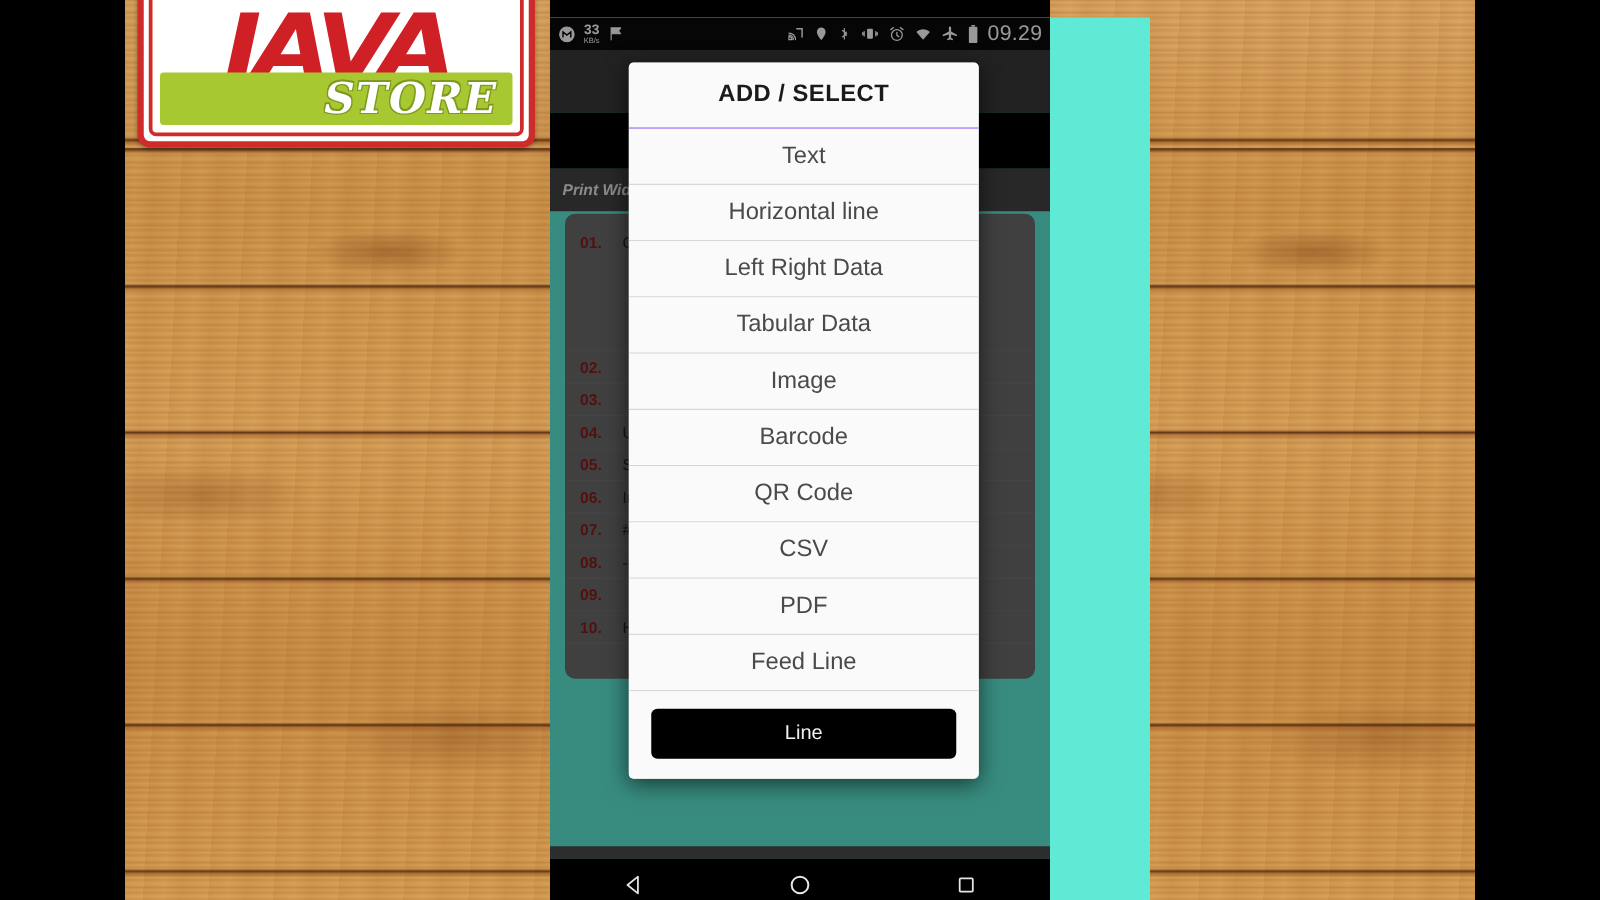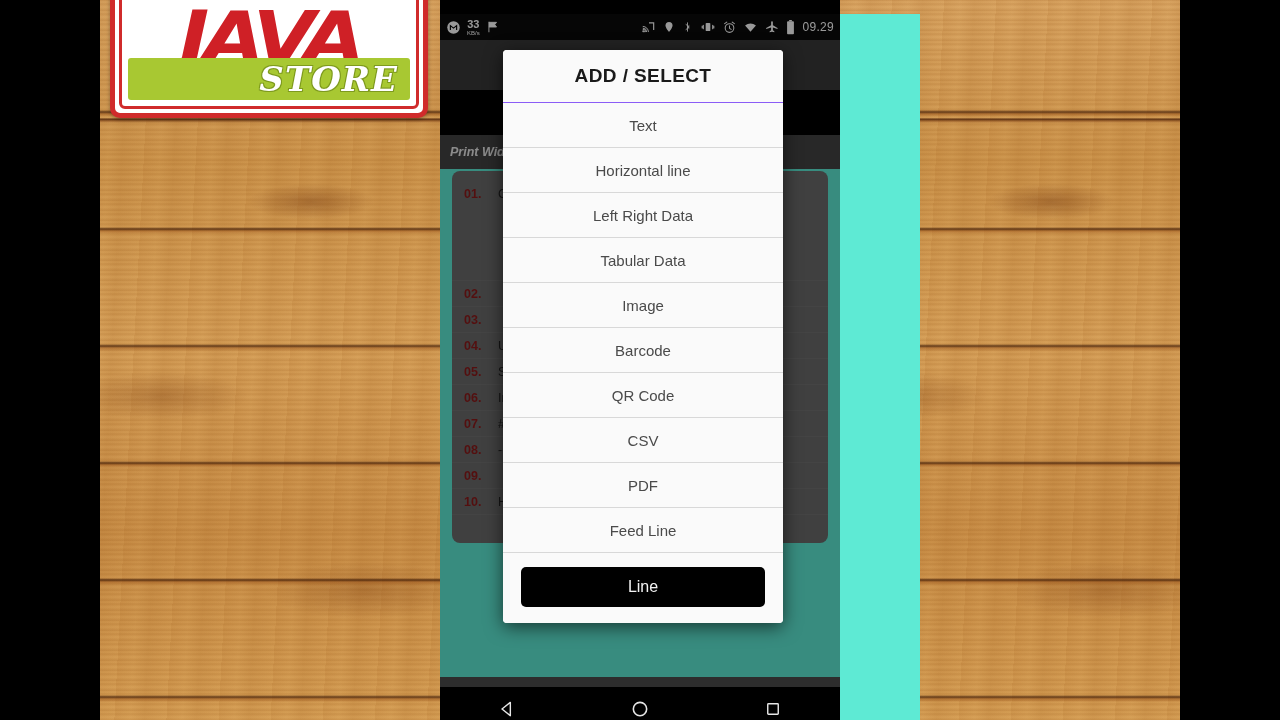--- a/index.html
+++ b/index.html
@@ -130,21 +130,21 @@
     padding: 0 6px;
     box-sizing: border-box;
     color: #fff;
   }
   #statusbar .left { display: flex; align-items: center; gap: 6px; }
   #statusbar .right { margin-left: auto; display: flex; align-items: center; gap: 7px; }
   .sb-ico { display: inline-block; line-height: 0; }
   .netspeed { display: flex; flex-direction: column; align-items: center; line-height: 1; }
   .netspeed .n { font-size: 11px; font-weight: 700; }
   .netspeed .u { font-size: 6px; }
-  .clock { font-size: 12px; font-weight: 400; letter-spacing: .3px; }
+  .clock { font-size: 17px; font-weight: 400; letter-spacing: .3px; }
 
   
   #apptoolbar {
     position: absolute; left: 0; top: 26px;
     width: 400px; height: 50px;
     background: #3a3a3a;
   }
   
   #blackstrip {
     position: absolute; left: 0; top: 76px;
@@ -220,21 +220,21 @@
     font-size: 19px;
     font-weight: 700;
     color: #1a1a1a;
     letter-spacing: .4px;
     background: #fafafa;
     border-bottom: 1px solid #8b5cf6;
   }
   #dialog .dlg-item {
     height: 44px;
     display: flex; align-items: center; justify-content: center;
-    font-size: 15px;
+    font-size: 19px;
     color: #4a4a4a;
     background: #fafafa;
     border-bottom: 1px solid #d8d8d8;
     cursor: pointer;
   }
   #dialog .dlg-item:last-of-type { border-bottom: 1px solid #d8d8d8; }
   #dialog .dlg-footer {
     padding: 14px 18px 16px 18px;
     background: #fafafa;
   }

